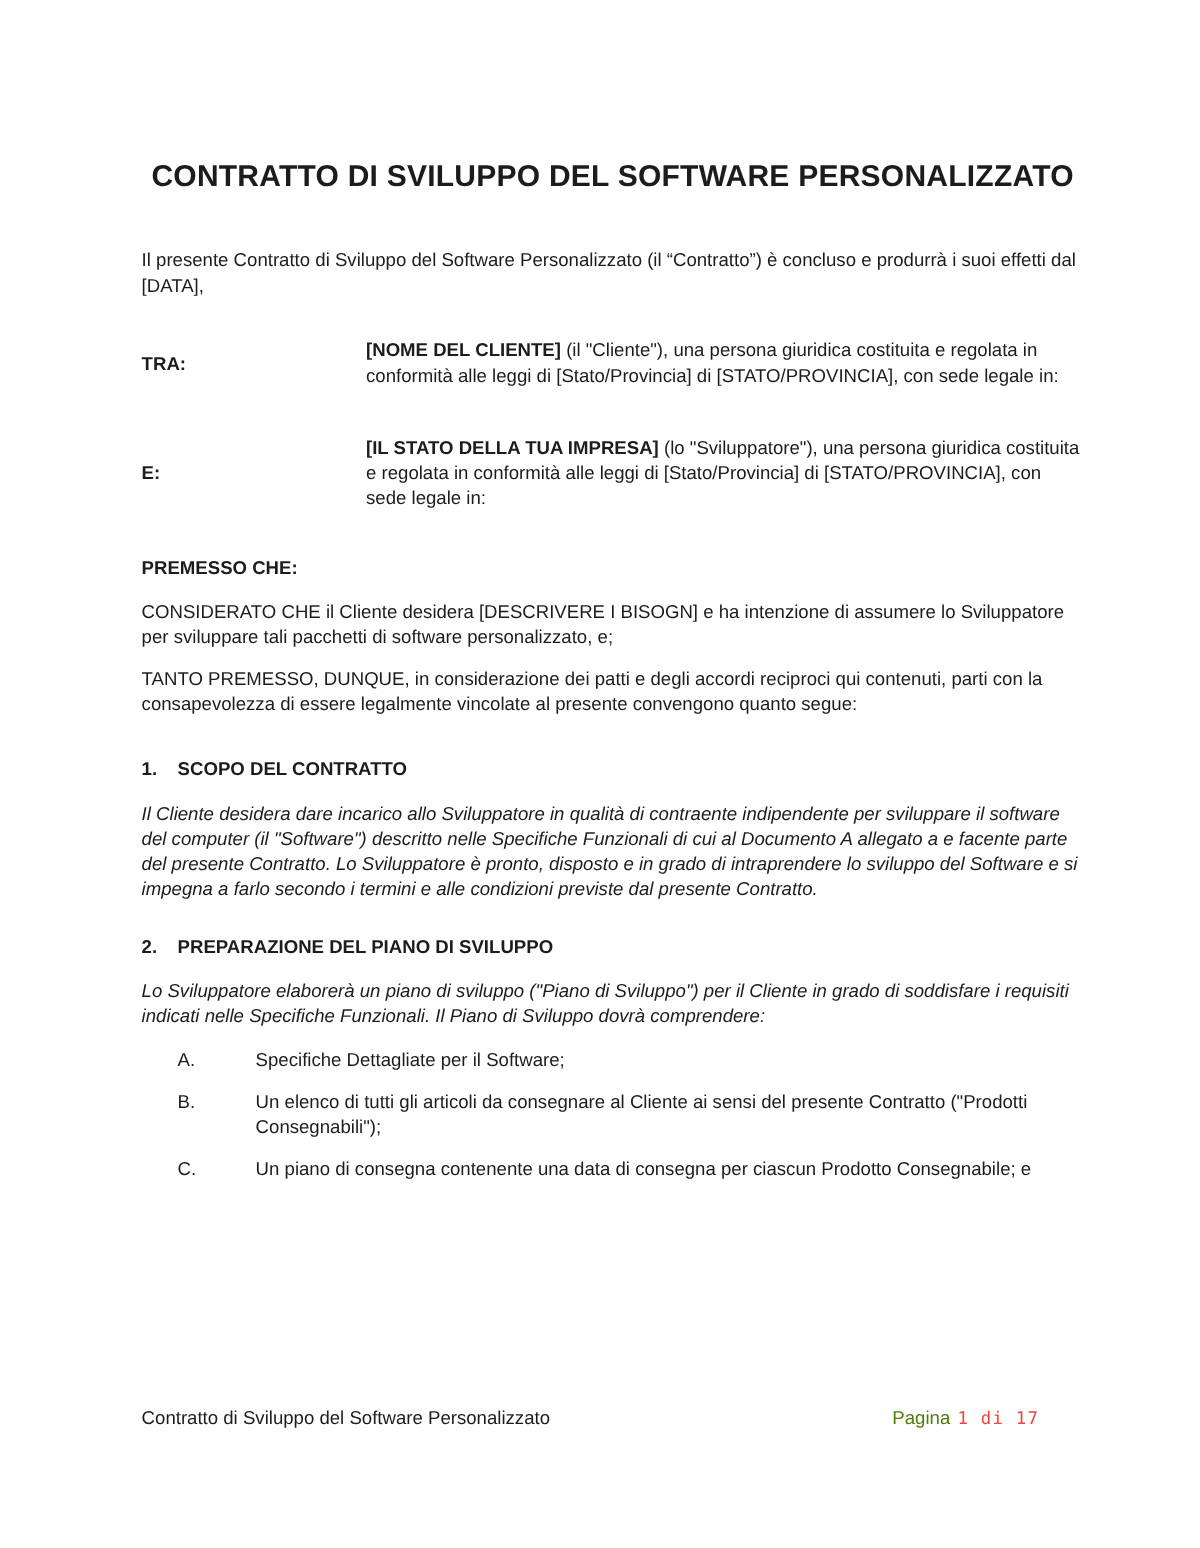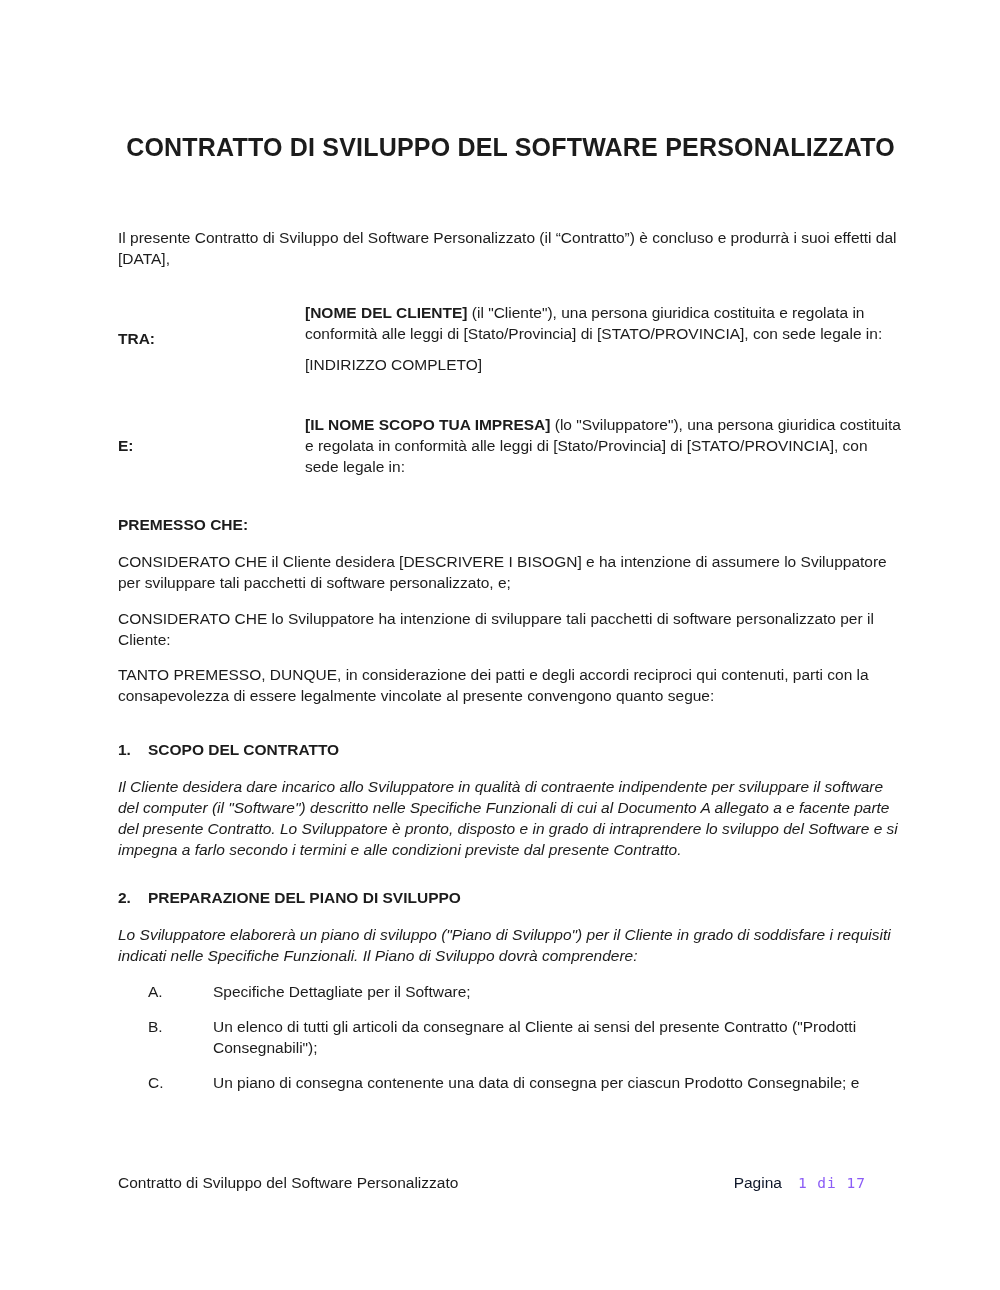--- a/index.html
+++ b/index.html
@@ -22,21 +22,21 @@
   }
   .doc-title {
     margin: 14px 0 0 0;
     font-size: 25px;
     line-height: 31px;
     font-weight: bold;
     text-align: center;
     letter-spacing: 0.2px;
   }
   .intro {
-    margin-top: 64px;
+    margin-top: 44px;
   }
   .parties {
     margin-top: 33px;
   }
   .party-row {
     display: flex;
     align-items: center;
   }
   .party-row + .party-row {
     margin-top: 39px;
@@ -105,62 +105,60 @@
     top: 1172px;
     display: flex;
     justify-content: space-between;
     align-items: baseline;
   }
   .footer-right {
     display: flex;
     align-items: baseline;
   }
   .page-label {
-    color: #0f172a;
+    color: #4d7c0f;
   }
   .page-number {
     font-family: "DejaVu Sans Mono", "Liberation Mono", monospace;
     font-size: 14.5px;
-    color: #8b5cf6;
-    margin-left: 16px;
+    color: #ef4444;
+    margin-left: 6px;
     letter-spacing: 1px;
   }
 </style>
 </head>
 <body>
 
 <div class="page">
 
   <h1 class="doc-title">CONTRATTO DI SVILUPPO DEL SOFTWARE PERSONALIZZATO</h1>
 
   <p class="intro">Il presente Contratto di Sviluppo del Software Personalizzato (il “Contratto”) è concluso e produrrà i suoi effetti dal [DATA],</p>
 
   <div class="parties">
 
     <div class="party-row">
       <div class="party-label">TRA:</div>
       <div class="party-body">
         <p style="margin:0"><span class="party-name">[NOME DEL CLIENTE]</span><span> (il "Cliente"), una persona giuridica costituita e regolata in conformità alle leggi di [Stato/Provincia] di [STATO/PROVINCIA], con sede legale in:</span></p>
-        <p class="party-address" style="margin-bottom:0">[INDIRIZZO COMPLETO]</p>
       </div>
     </div>
 
     <div class="party-row">
       <div class="party-label">E:</div>
       <div class="party-body">
-        <p style="margin:0"><span class="party-name">[IL NOME SCOPO TUA IMPRESA]</span><span> (lo "Sviluppatore"), una persona giuridica costituita e regolata in conformità alle leggi di [Stato/Provincia] di [STATO/PROVINCIA], con sede legale in:</span></p>
+        <p style="margin:0"><span class="party-name">[IL STATO DELLA TUA IMPRESA]</span><span> (lo "Sviluppatore"), una persona giuridica costituita e regolata in conformità alle leggi di [Stato/Provincia] di [STATO/PROVINCIA], con sede legale in:</span></p>
       </div>
     </div>
 
   </div>
 
   <p class="recitals-heading" style="margin-bottom:16px">PREMESSO CHE:</p>
 
   <p class="recital" style="margin-bottom:0">CONSIDERATO CHE il Cliente desidera [DESCRIVERE I BISOGN] e ha intenzione di assumere lo Sviluppatore per sviluppare tali pacchetti di software personalizzato, e;</p>
-  <p class="recital" style="margin-bottom:0">CONSIDERATO CHE lo Sviluppatore ha intenzione di sviluppare tali pacchetti di software personalizzato per il Cliente:</p>
   <p class="recital last" style="margin-bottom:16px">TANTO PREMESSO, DUNQUE, in considerazione dei patti e degli accordi reciproci qui contenuti,  parti con la consapevolezza di essere legalmente vincolate al presente convengono quanto segue:</p>
 
   <div class="section-heading first">
     <span class="section-number">1.</span>
     <span>SCOPO DEL CONTRATTO</span>
   </div>
   <p class="section-body" style="margin-bottom:0">Il Cliente desidera dare incarico allo Sviluppatore in qualità di contraente indipendente per sviluppare il software del computer (il "Software") descritto nelle Specifiche Funzionali di cui al Documento A allegato a e facente parte del presente Contratto. Lo Sviluppatore è pronto, disposto e in grado di intraprendere lo sviluppo del Software e si impegna a farlo secondo i termini e alle condizioni previste dal presente Contratto.</p>
 
   <div class="section-heading second">
     <span class="section-number">2.</span>

